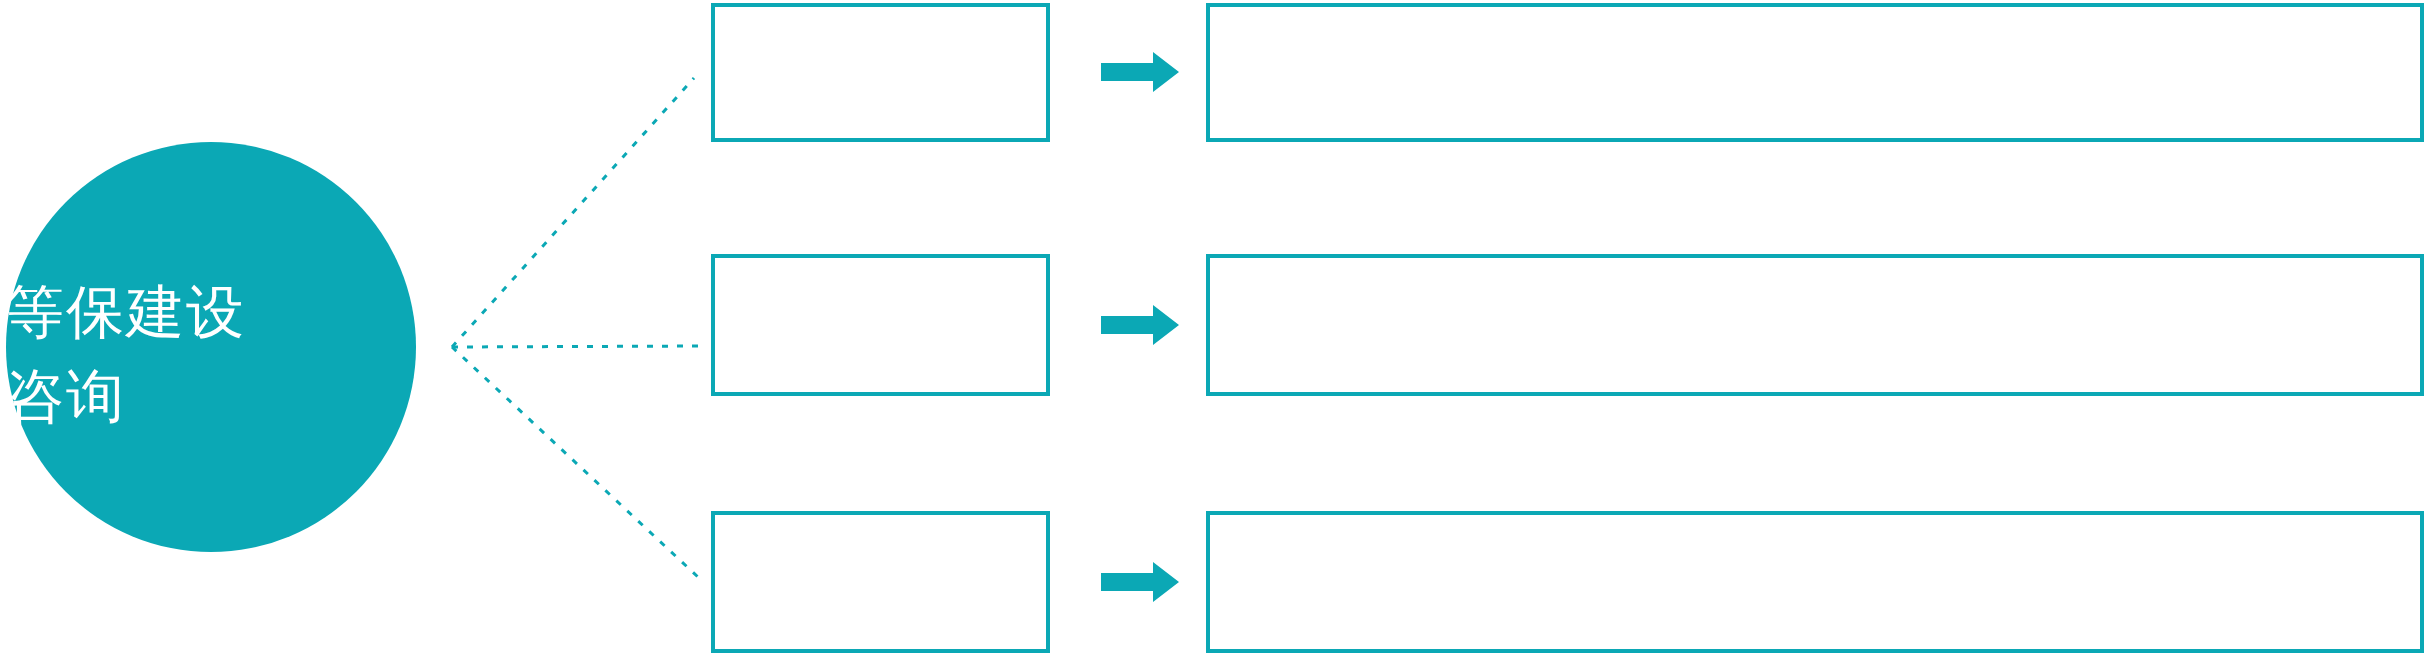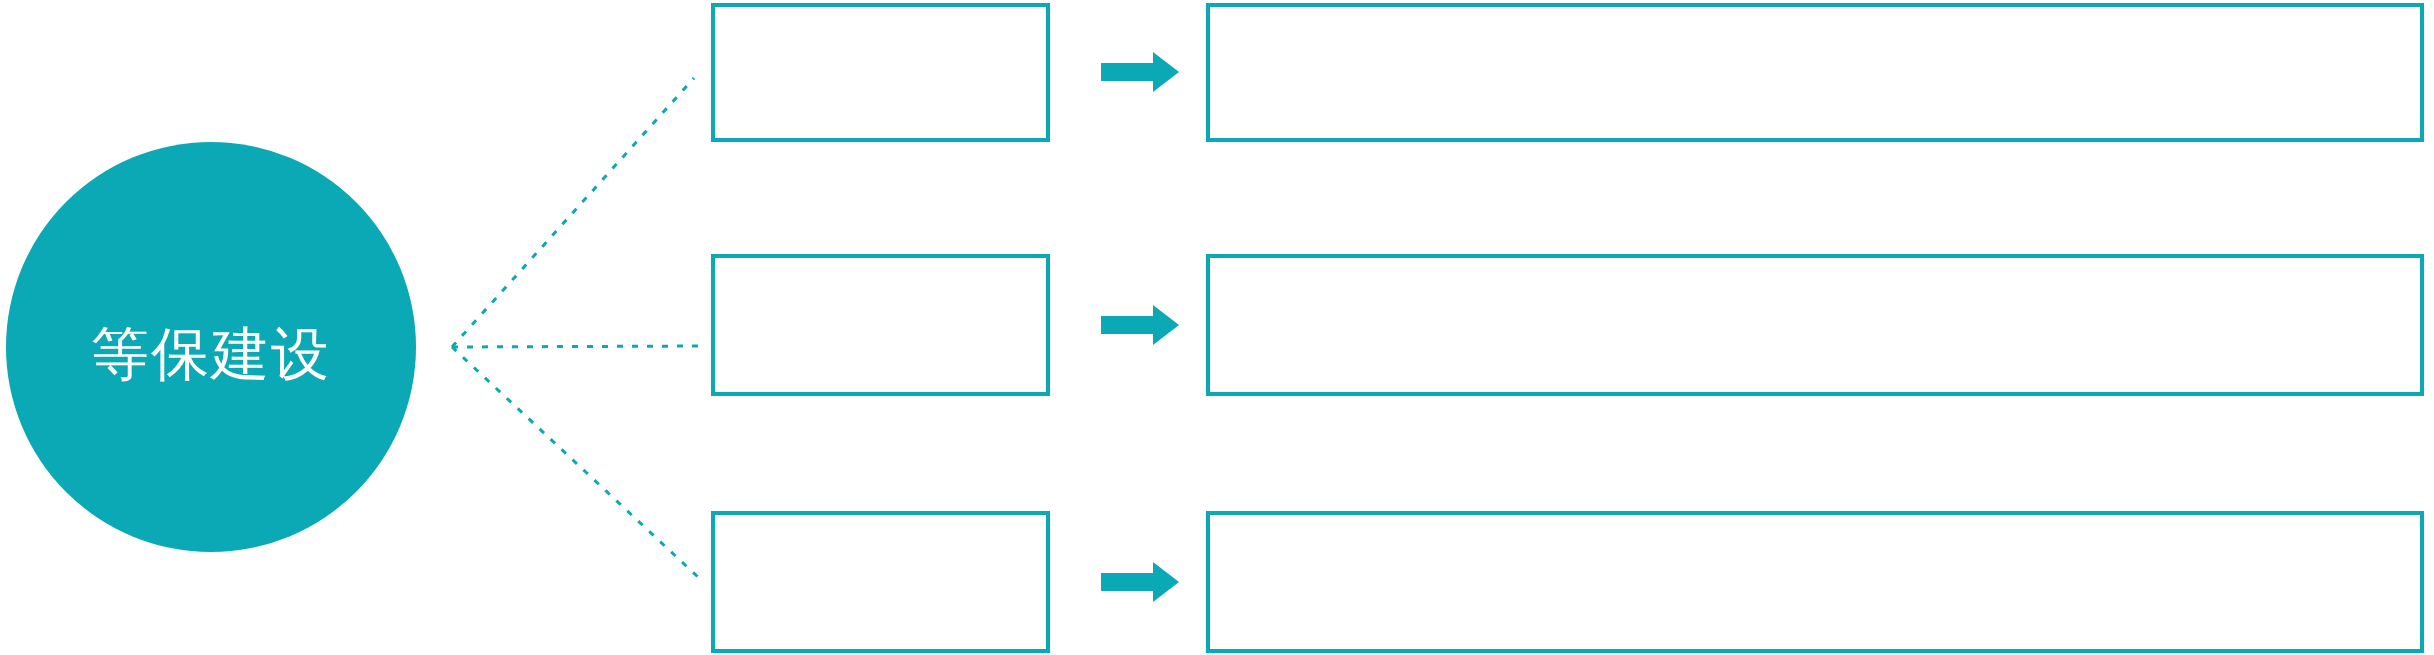--- a/index.html
+++ b/index.html
@@ -20,21 +20,21 @@
 
   
   .topic-circle {
     position: absolute;
     left: 6px; top: 142px;
     width: 410px; height: 410px;
     border-radius: 50%;
     background: var(--accent-teal);
     display: flex;
     flex-direction: column;
-    align-items: center;
+    align-items: flex-start;
     justify-content: center;
     padding-top: 14px;
     color: var(--circle-text);
     font-size: 58px;
     font-weight: 300;
     line-height: 72px;
     letter-spacing: 2px;
     text-align: center;
     gap: 12px;
   }
@@ -85,20 +85,21 @@
 <div class="canvas">
 
   <svg class="connectors" viewBox="0 0 2434 655" xmlns="http://www.w3.org/2000/svg" aria-hidden="true">
     <line x1="452" y1="347" x2="694" y2="78"></line>
     <line x1="452" y1="347" x2="704" y2="346"></line>
     <line x1="452" y1="347" x2="698" y2="577"></line>
   </svg>
 
   <div class="topic-circle">
     <span>等保建设</span>
+    <span>咨询</span>
   </div>
 
   <div class="row1">
     <div class="small-box"></div>
     <div class="arrow">
       <svg viewBox="0 0 78 42" xmlns="http://www.w3.org/2000/svg" aria-hidden="true">
         <polygon points="0,12 52,12 52,1 78,21 52,41 52,30 0,30"></polygon>
       </svg>
     </div>
     <div class="big-box"></div>

